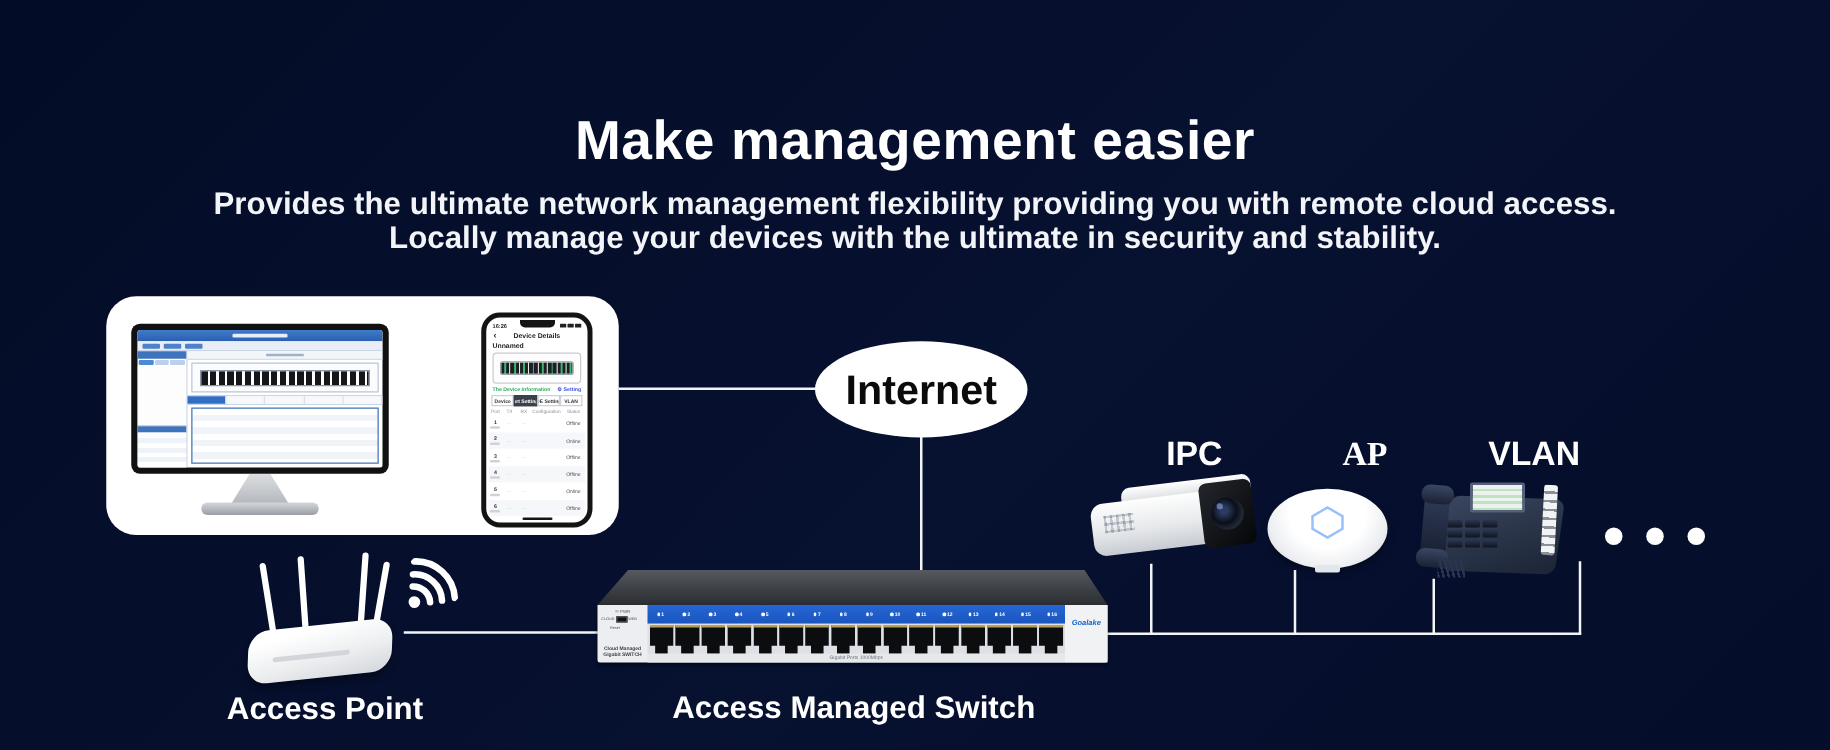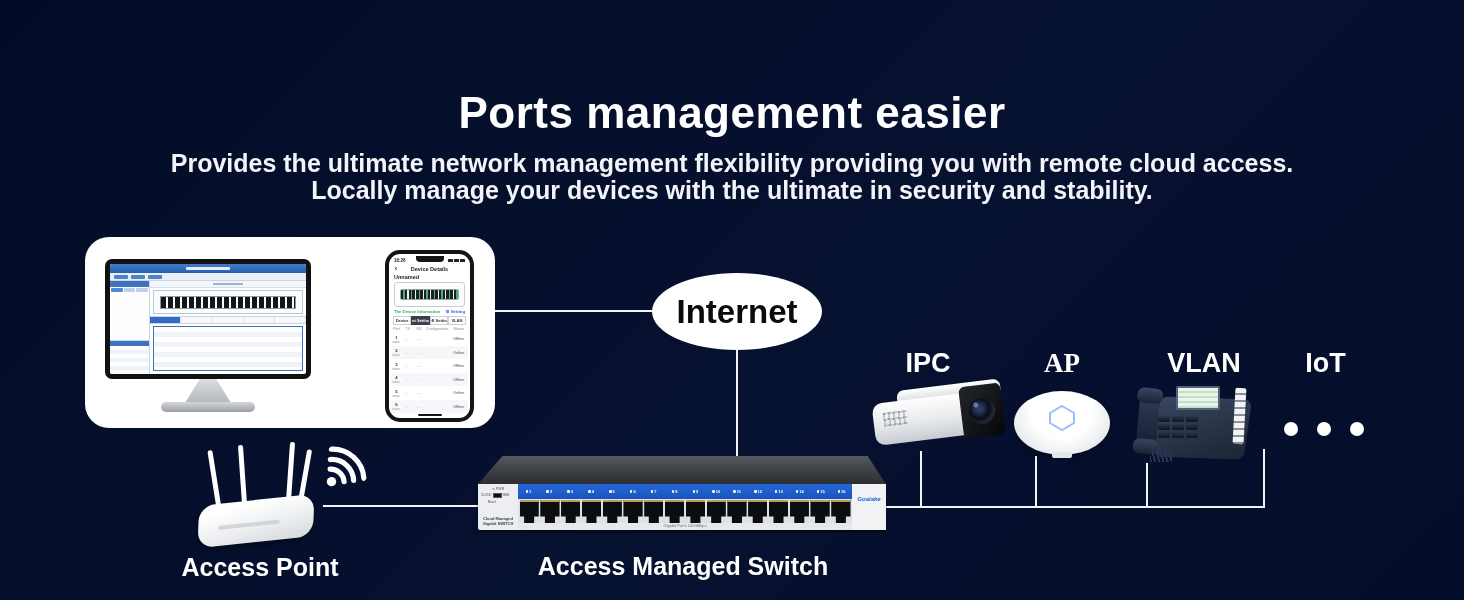--- a/index.html
+++ b/index.html
@@ -140,21 +140,21 @@
   .led-cell i { width:2.5px; height:2.5px; background:#fff; border-radius:50%; }
   .led-cell b { font-size:4px; font-weight:600; color:#fff; }
   .jack-row { height:24px; background:#dde0e4; display:flex; gap:1.5px; padding:1px 1.5px 0; }
   .jack { flex:1; background:#0c0d0f; border-top:2.5px solid #bb9e58;
     clip-path:polygon(0 0,100% 0,100% 72%,76% 72%,76% 100%,24% 100%,24% 72%,0 72%); }
   .sw-caption { height:7px; font-size:4px; color:#70757d; text-align:center; background:#e6e8eb; }
   .sw-right { width:34px; background:#f1f2f4; text-align:center; padding-top:3px; }
   .sw-right b { font-size:6px; font-weight:700; color:#1766cf; font-style:italic; }
 
   
-  .devlabel { font-size:27px; font-weight:700; text-align:center; color:#fff; }
+  .devlabel { font-size:27px; font-weight:700; text-align:right; color:#fff; }
 
   
   .cam { left:874px; top:386px; width:132px; height:70px; transform:rotate(-7deg); }
   .cam-visor { position:absolute; left:26px; top:0; width:104px; height:13px;
     background:linear-gradient(#ffffff,#d8dbdf); border-radius:7px 7px 3px 3px; }
   .cam-body { position:absolute; left:0; top:10px; width:96px; height:42px;
     background:linear-gradient(180deg,#fefefe 0%,#e7e9ec 55%,#c7cbd1 100%);
     border-radius:10px 4px 4px 10px; }
   .cam-vents { position:absolute; left:10px; top:10px; width:24px; height:14px;
     background:repeating-linear-gradient(90deg,#b9bec6 0 2px,transparent 2px 5px),
@@ -219,21 +219,21 @@
 
   
   .wifi { left:318px; top:446px; width:48px; height:48px; transform:rotate(42deg); }
 
   
   .bottom-label { font-size:25px; font-weight:600; text-align:center; color:#fff; }
 </style>
 </head>
 <body>
 
-<div class="abs title">Ports management easier</div>
+<div class="abs title">Make management easier</div>
 <div class="abs sub sub1">Provides the ultimate network management flexibility providing you with remote cloud access.</div>
 <div class="abs sub sub2">Locally manage your devices with the ultimate in security and stability.</div>
 
 <div class="abs line" style="left:495px;top:310px;width:158px;height:2px;"></div>
 <div class="abs line" style="left:736px;top:348px;width:2px;height:109px;"></div>
 <div class="abs line" style="left:323px;top:505px;width:156px;height:2px;"></div>
 <div class="abs line" style="left:884px;top:506px;width:381px;height:2px;"></div>
 <div class="abs line" style="left:920px;top:451px;width:2px;height:56px;"></div>
 <div class="abs line" style="left:1035px;top:456px;width:2px;height:51px;"></div>
 <div class="abs line" style="left:1146px;top:463px;width:2px;height:44px;"></div>
@@ -503,21 +503,20 @@
   </div>
   <div class="sw-right">
     <b>Goalake</b>
   </div>
 </div>
 
 <div class="abs devlabel" style="left:878px;top:348px;width:100px;">IPC</div>
 <div class="abs devlabel" style="left:1014px;top:348px;width:96px;font-family:Liberation Serif, serif;">AP</div>
 <div class="abs devlabel" style="left:1144px;top:348px;width:120px;">VLAN</div>
 <div class="abs devlabel" style="left:1268px;top:346px;width:115px;line-height:34px;">
-  <div>IoT</div>
 </div>
 
 <div class="abs cam">
   <div class="cam-visor"></div>
   <div class="cam-body">
     <div class="cam-vents"></div>
   </div>
   <div class="cam-head">
     <div class="cam-lens"></div>
   </div>

